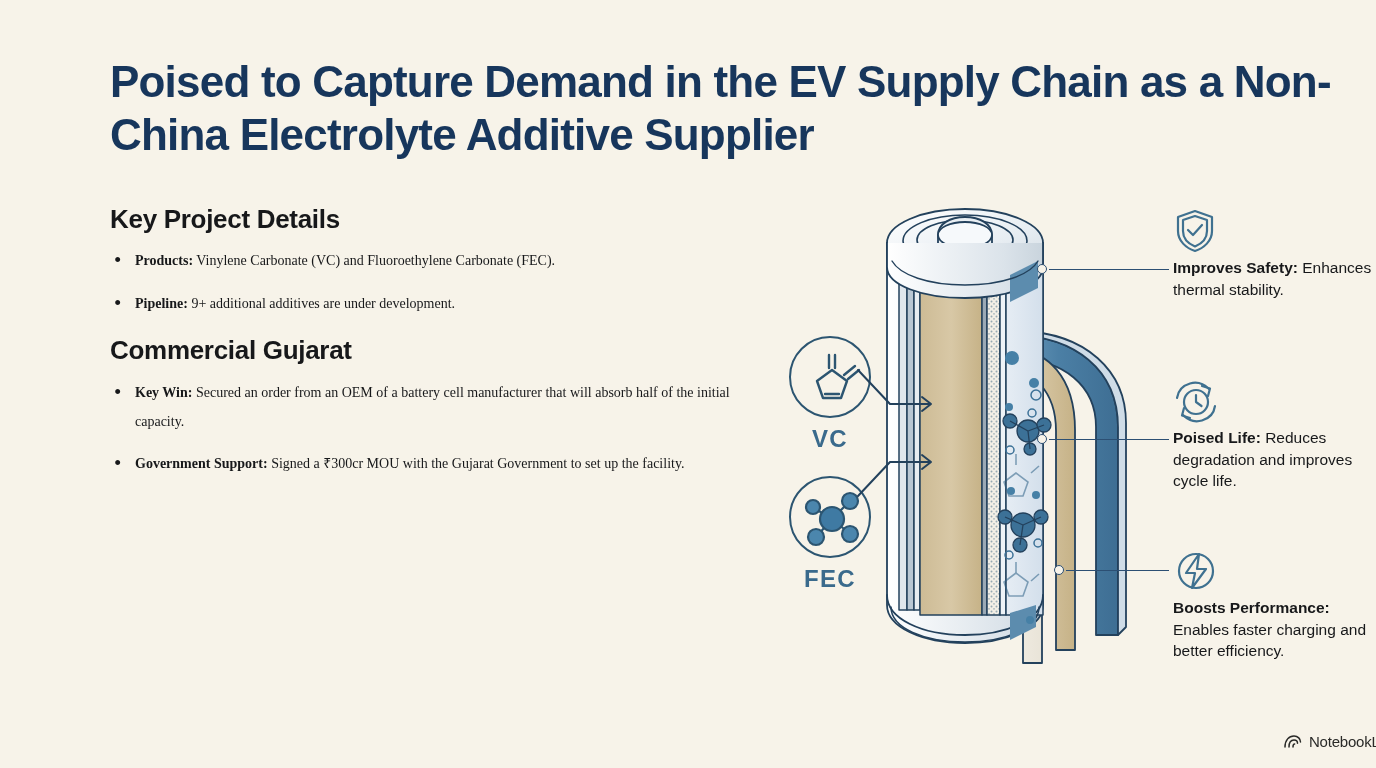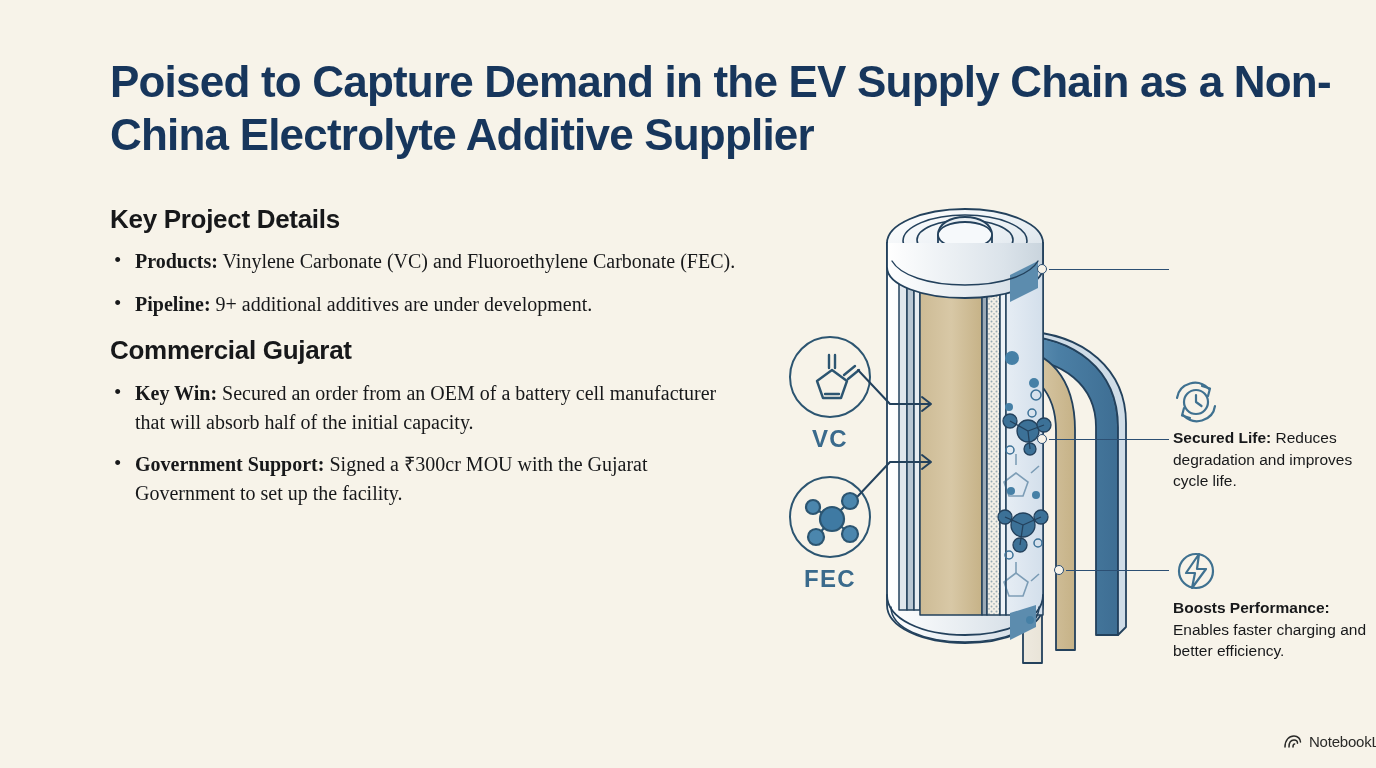--- a/index.html
+++ b/index.html
@@ -40,21 +40,21 @@
     line-height:32px;
     color:#17181a;
     letter-spacing:-0.3px;
     margin-bottom:12px;
   }
   ul.bullets { list-style:none; }
   ul.bullets li {
     position:relative;
     padding-left:25px;
     font-family:"Liberation Serif", serif;
-    font-size:20px;
+    font-size:14px;
     line-height:28.5px;
     color:#17181a;
     margin-bottom:14px;
   }
   ul.bullets li:before {
     content:"\2022";
     position:absolute;
     left:4px; top:-1px;
     font-size:21px;
     color:#17181a;
@@ -333,36 +333,50 @@
   </div>
   <div class="connector">
     <div class="conn-dot" style="left:997px; top:434px;"></div>
     <div class="conn-line" style="left:1009px; top:439px; width:120px;"></div>
   </div>
   <div class="connector">
     <div class="conn-dot" style="left:1014px; top:565px;"></div>
     <div class="conn-line" style="left:1026px; top:570px; width:103px;"></div>
   </div>
 
+  <div class="anno" id="anno-safety">
+    <div class="icon">
+      <svg width="44" height="46" viewBox="0 0 44 46">
+        <g stroke="#3f7190" stroke-width="2.2" fill="none" stroke-linecap="round" stroke-linejoin="round">
+          <path d="M22 3 L39 9 L39 23 C39 33 31 40 22 43 C13 40 5 33 5 23 L5 9 Z"></path>
+          <path d="M22 8 L34 12 L34 23 C34 31 28 36 22 38.5 C16 36 10 31 10 23 L10 12 Z"></path>
+          <path d="M15 22 L20 27 L29 17"></path>
+        </g>
+      </svg>
+    </div>
+    <div class="txt">
+      <b>Improves Safety:</b><span> Enhances thermal stability.</span>
+    </div>
+  </div>
 
   <div class="anno" id="anno-life">
     <div class="icon">
       <svg width="46" height="46" viewBox="0 0 46 46">
         <g stroke="#3f7190" stroke-width="2.2" fill="none" stroke-linecap="round" stroke-linejoin="round">
           <circle cx="23" cy="24" r="12"></circle>
           <path d="M23 17 L23 24 L28.5 28"></path>
           <path d="M36 11 C31 6 24 3.5 17 5.5 C10 7.5 5 13 4 20"></path>
           <path d="M29 8 L37 10.5 L35 18"></path>
           <path d="M10 37 C15 42 22 44.5 29 42.5 C36 40.5 41 35 42 28"></path>
           <path d="M17 40 L9 37.5 L11 30"></path>
         </g>
       </svg>
     </div>
     <div class="txt">
-      <b>Secured Life:</b><span> Reduces degradation and improves cycle life.</span>
+      <b>Poised Life:</b><span> Reduces degradation and improves cycle life.</span>
     </div>
   </div>
 
   <div class="anno" id="anno-perf">
     <div class="icon">
       <svg width="46" height="46" viewBox="0 0 46 46">
         <g stroke="#3f7190" stroke-width="2.2" fill="none" stroke-linecap="round" stroke-linejoin="round">
           <circle cx="23" cy="23" r="17"></circle>
           <path d="M26 6 L13 25 L22 25 L19 40 L33 21 L24 21 Z"></path>
         </g>

